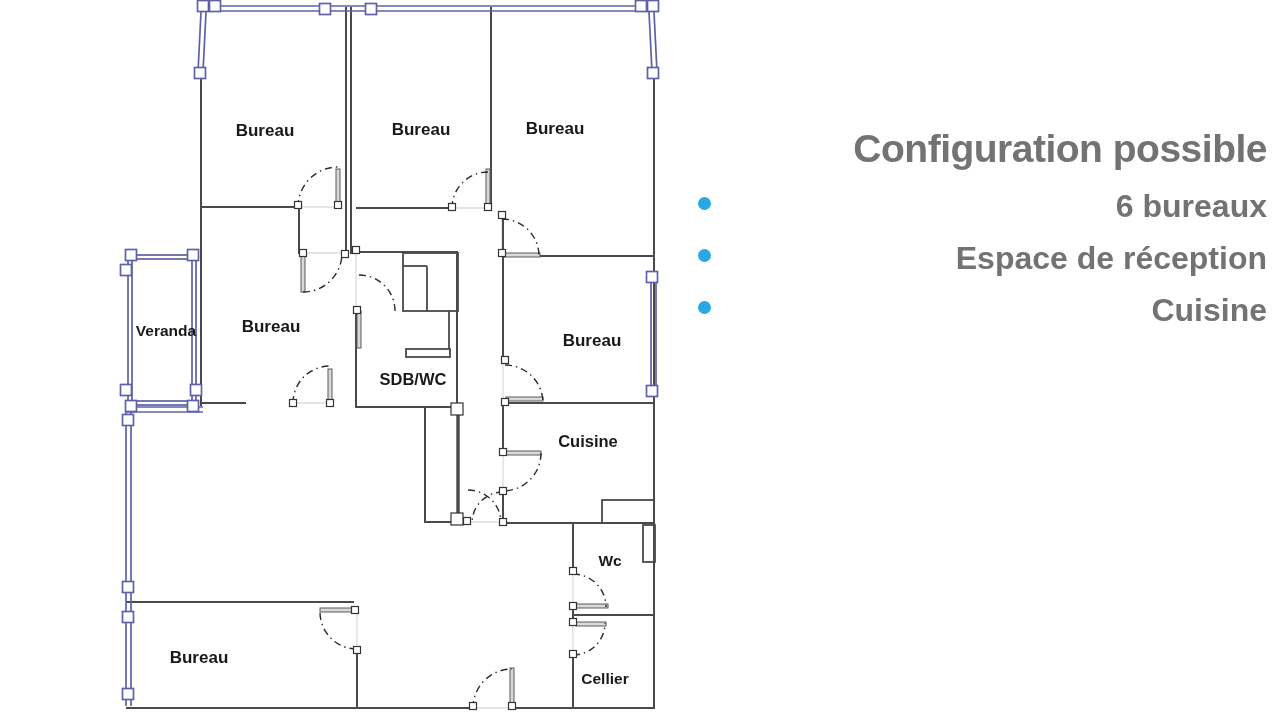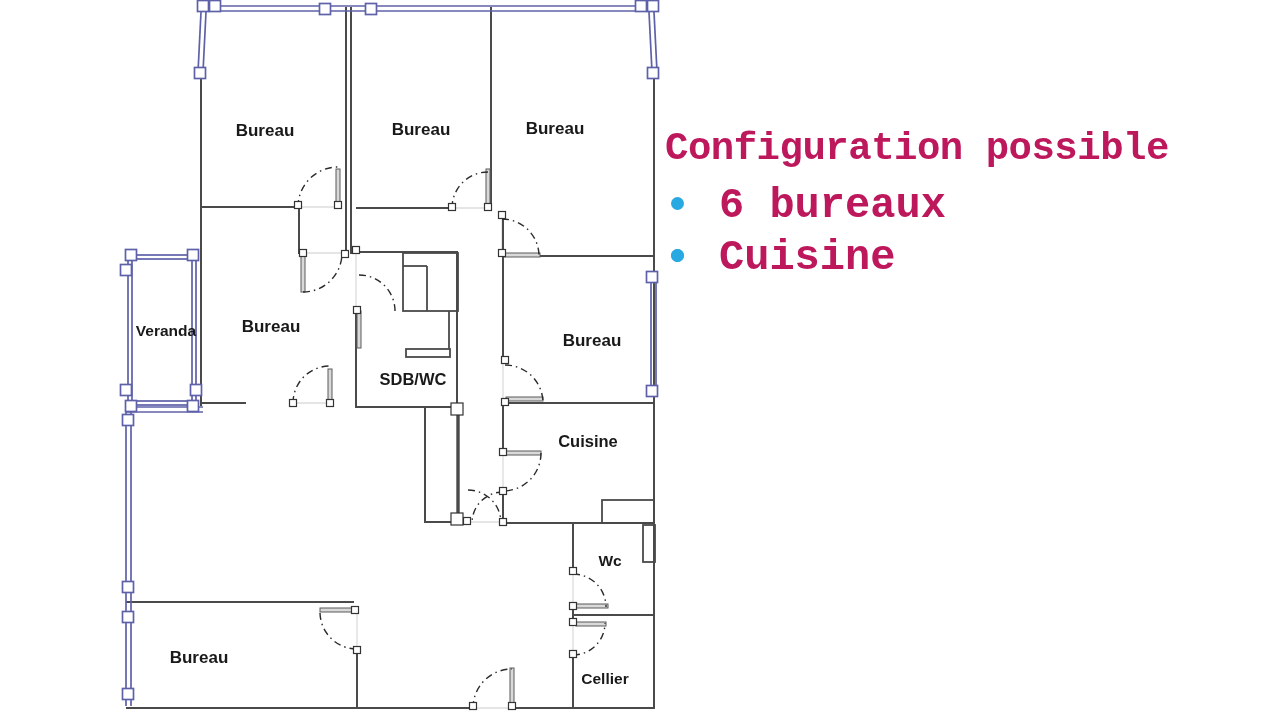--- a/index.html
+++ b/index.html
@@ -1,32 +1,33 @@
 <!DOCTYPE html>
 <html><head>
 <meta charset="utf-8">
 <style>
   html,body{margin:0;padding:0;background:#ffffff;}
   .stage{
     position:relative;width:1280px;height:720px;background:#ffffff;overflow:hidden;
     font-family:"Liberation Sans",sans-serif;
+    text-align:right;
   }
   .plan{position:absolute;left:0;top:0;width:1280px;height:720px;}
   .room-label{
     font-family:"Liberation Sans",sans-serif;
     font-weight:bold;fill:#191919;
   }
-  .panel{position:absolute;left:665px;top:120px;width:575px;color:#be185d;font-family:Liberation Mono, monospace;}
+  .panel{position:absolute;left:692px;top:120px;width:575px;color:#737373;}
   .panel-title{
     font-size:39px;font-weight:bold;line-height:58px;letter-spacing:-0.5px;
     white-space:nowrap;
   }
   .panel-bullets{list-style:none;margin:12px 0 0 0;padding:0;}
   .panel-bullets li{
-    position:relative;padding-left:54px;font-size:42px;font-weight:bold;
+    position:relative;padding-left:54px;font-size:32px;font-weight:bold;
     line-height:32px;margin-bottom:20px;white-space:nowrap;
   }
   .panel-bullets li .dot{
     position:absolute;left:6px;top:7px;width:13px;height:13px;border-radius:50%;
     background:#29a9e1;
   }
 </style>
 </head>
 <body>
 
@@ -218,18 +219,18 @@
       <text class="room-label" x="610" y="566" font-size="15.5">Wc</text>
       <text class="room-label" x="199" y="663" font-size="17">Bureau</text>
       <text class="room-label" x="605" y="684" font-size="15.5">Cellier</text>
     </g>
   </svg>
 
   <div class="panel">
     <div class="panel-title">Configuration possible</div>
     <ul class="panel-bullets">
       <li><span class="dot"></span><span>6 bureaux</span></li>
-      <li><span class="dot"></span></li>
+      <li><span class="dot"></span><span>Espace de réception</span></li>
       <li><span class="dot"></span><span>Cuisine</span></li>
     </ul>
   </div>
 
 </div>
 
 </body></html>

